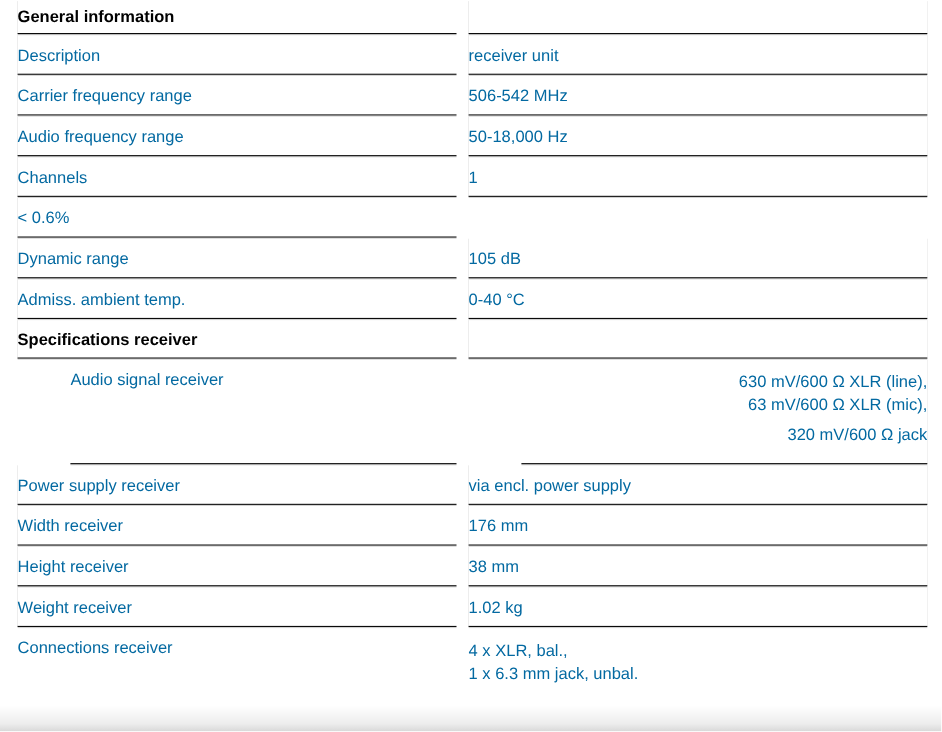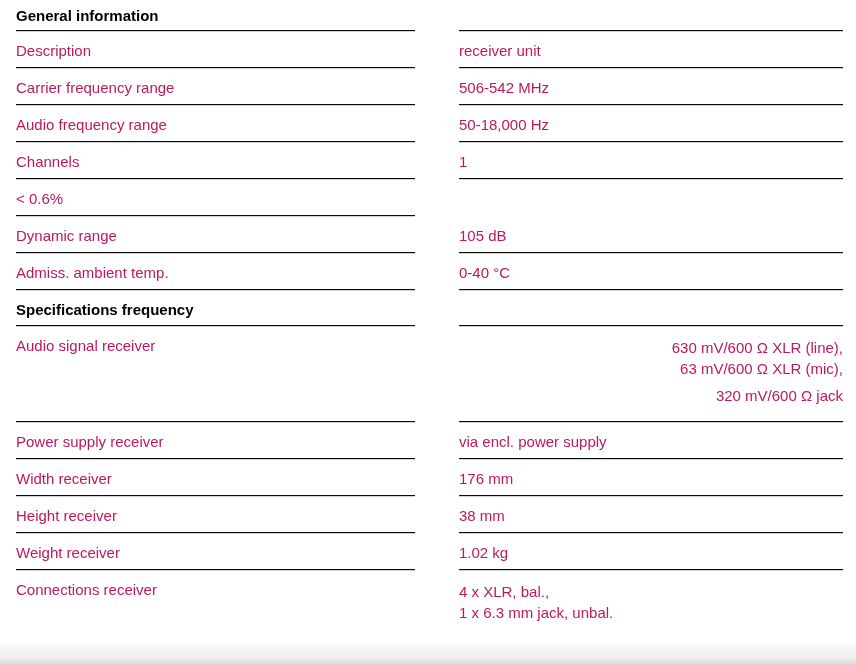--- a/index.html
+++ b/index.html
@@ -13,40 +13,40 @@
     width: 856px;
     height: 665px;
     box-sizing: border-box;
     padding: 0 13px 0 16px;
     background: #ffffff;
     overflow: hidden;
   }
   .row {
     display: grid;
     grid-template-columns: 399px 1fr;
-    column-gap: 44px;
+    column-gap: 11px;
   }
   .cell {
     border-bottom: 1.5px solid #0a0a0a;
     box-shadow: 0 1px 0 rgba(0,0,0,0.18);
     padding: 11px 0 8px 0;
     font-size: 15px;
     line-height: 17px;
-    color: #be185d;
+    color: #0369a1;
     overflow: hidden;
   }
   .row-header .label-cell {
     font-weight: bold;
     color: #000000;
   }
   .row-header-first .cell { padding: 7px 0 6px 0; }
   .row-header-next  .cell { padding: 11px 0 7px 0; }
   .vline { line-height: 17px; white-space: nowrap; }
   .vp + .vp { margin-top: 6px; }
-  .row-tall .cell { padding-bottom: 14.5px; }
+  .row-tall .cell { padding-bottom: 14.5px; margin-left: 48px; }
   .row-tall .vline { line-height: 21px; text-align: right; }
   .row-ml .vline { line-height: 21.5px; }
   .row-last .cell {
     border-bottom: none;
     box-shadow: none;
   }
   .bottom-fade {
     position: absolute;
     left: 0;
     right: 0;
@@ -126,21 +126,21 @@
   <div class="row">
     <div class="cell label-cell">Admiss. ambient temp.</div>
     <div class="cell value-cell">
       <div class="vp">
           <div class="vline">0-40 °C</div>
         </div>
     </div>
   </div>
 
   <div class="row row-header row-header-next">
-    <div class="cell label-cell">Specifications frequency</div>
+    <div class="cell label-cell">Specifications receiver</div>
     <div class="cell value-cell"></div>
   </div>
 
   <div class="row row-tall">
     <div class="cell label-cell">Audio signal receiver</div>
     <div class="cell value-cell">
       <div class="vp">
         <div class="vline">630 mV/600 Ω XLR (line),</div>
         <div class="vline">63 mV/600 Ω XLR (mic),</div>
       </div>

